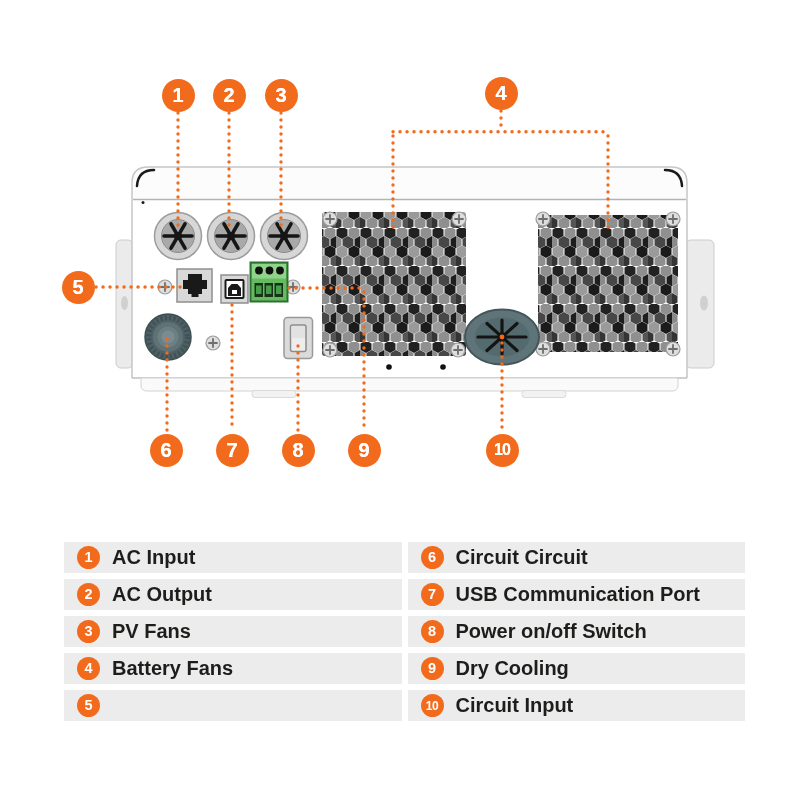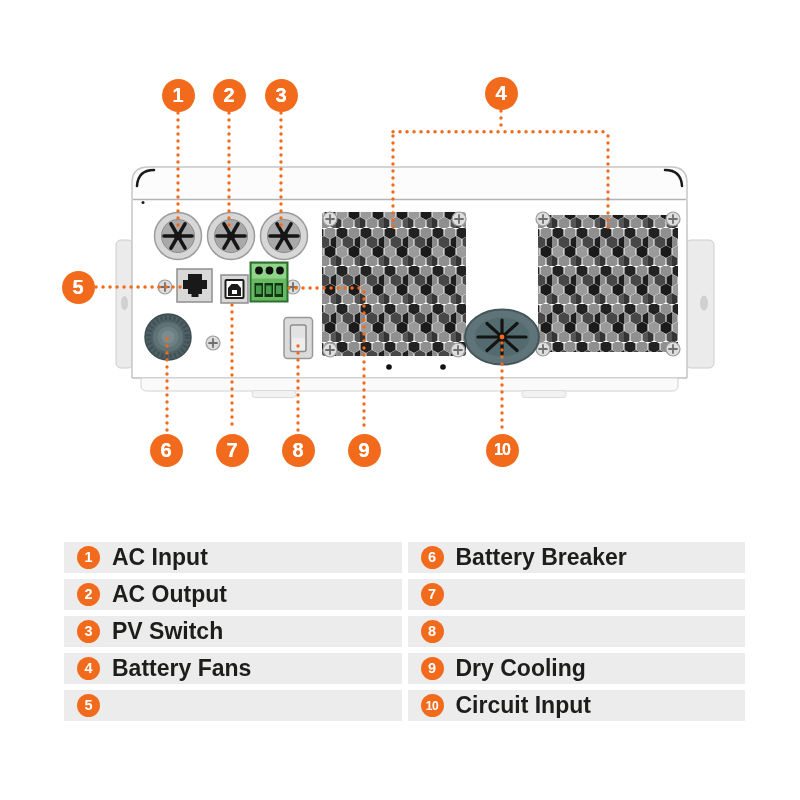--- a/index.html
+++ b/index.html
@@ -30,21 +30,21 @@
     padding-left:13px;box-sizing:border-box;
   }
   .legend-badge{
     width:23px;height:23px;border-radius:50%;background:var(--accent);
     color:#fff;font-weight:bold;font-size:14.5px;flex:0 0 23px;
     display:flex;align-items:center;justify-content:center;line-height:1;
     margin-right:12px;
   }
   .legend-badge.small{font-size:12px;letter-spacing:-0.5px;}
   .legend-label{
-    font-size:23px;font-weight:bold;color:var(--text);white-space:nowrap;
+    font-size:20px;font-weight:bold;color:var(--text);white-space:nowrap;
   }
 </style>
 </head>
 <body>
 
 <div class="stage">
 
   <svg width="800" height="800" viewBox="0 0 800 800">
     <defs>
       <pattern id="hexpat" width="24" height="38" patternUnits="userSpaceOnUse">
@@ -222,40 +222,42 @@
         <div class="legend-row">
           <span class="legend-badge">1</span>
           <span class="legend-label">AC Input</span>
         </div>
         <div class="legend-row">
           <span class="legend-badge">2</span>
           <span class="legend-label">AC Output</span>
         </div>
         <div class="legend-row">
           <span class="legend-badge">3</span>
-          <span class="legend-label">PV Switch</span>
+          <span class="legend-label">PV Fans</span>
         </div>
         <div class="legend-row">
           <span class="legend-badge">4</span>
           <span class="legend-label">Battery Fans</span>
         </div>
         <div class="legend-row">
           <span class="legend-badge">5</span>
         </div>
       </div>
     <div class="legend-col">
         <div class="legend-row">
           <span class="legend-badge">6</span>
-          <span class="legend-label">Battery Breaker</span>
+          <span class="legend-label">Circuit Circuit</span>
         </div>
         <div class="legend-row">
           <span class="legend-badge">7</span>
+          <span class="legend-label">USB Communication Port</span>
         </div>
         <div class="legend-row">
           <span class="legend-badge">8</span>
+          <span class="legend-label">Power on/off Switch</span>
         </div>
         <div class="legend-row">
           <span class="legend-badge">9</span>
           <span class="legend-label">Dry Cooling</span>
         </div>
         <div class="legend-row">
           <span class="legend-badge small">10</span>
           <span class="legend-label">Circuit Input</span>
         </div>
       </div>

